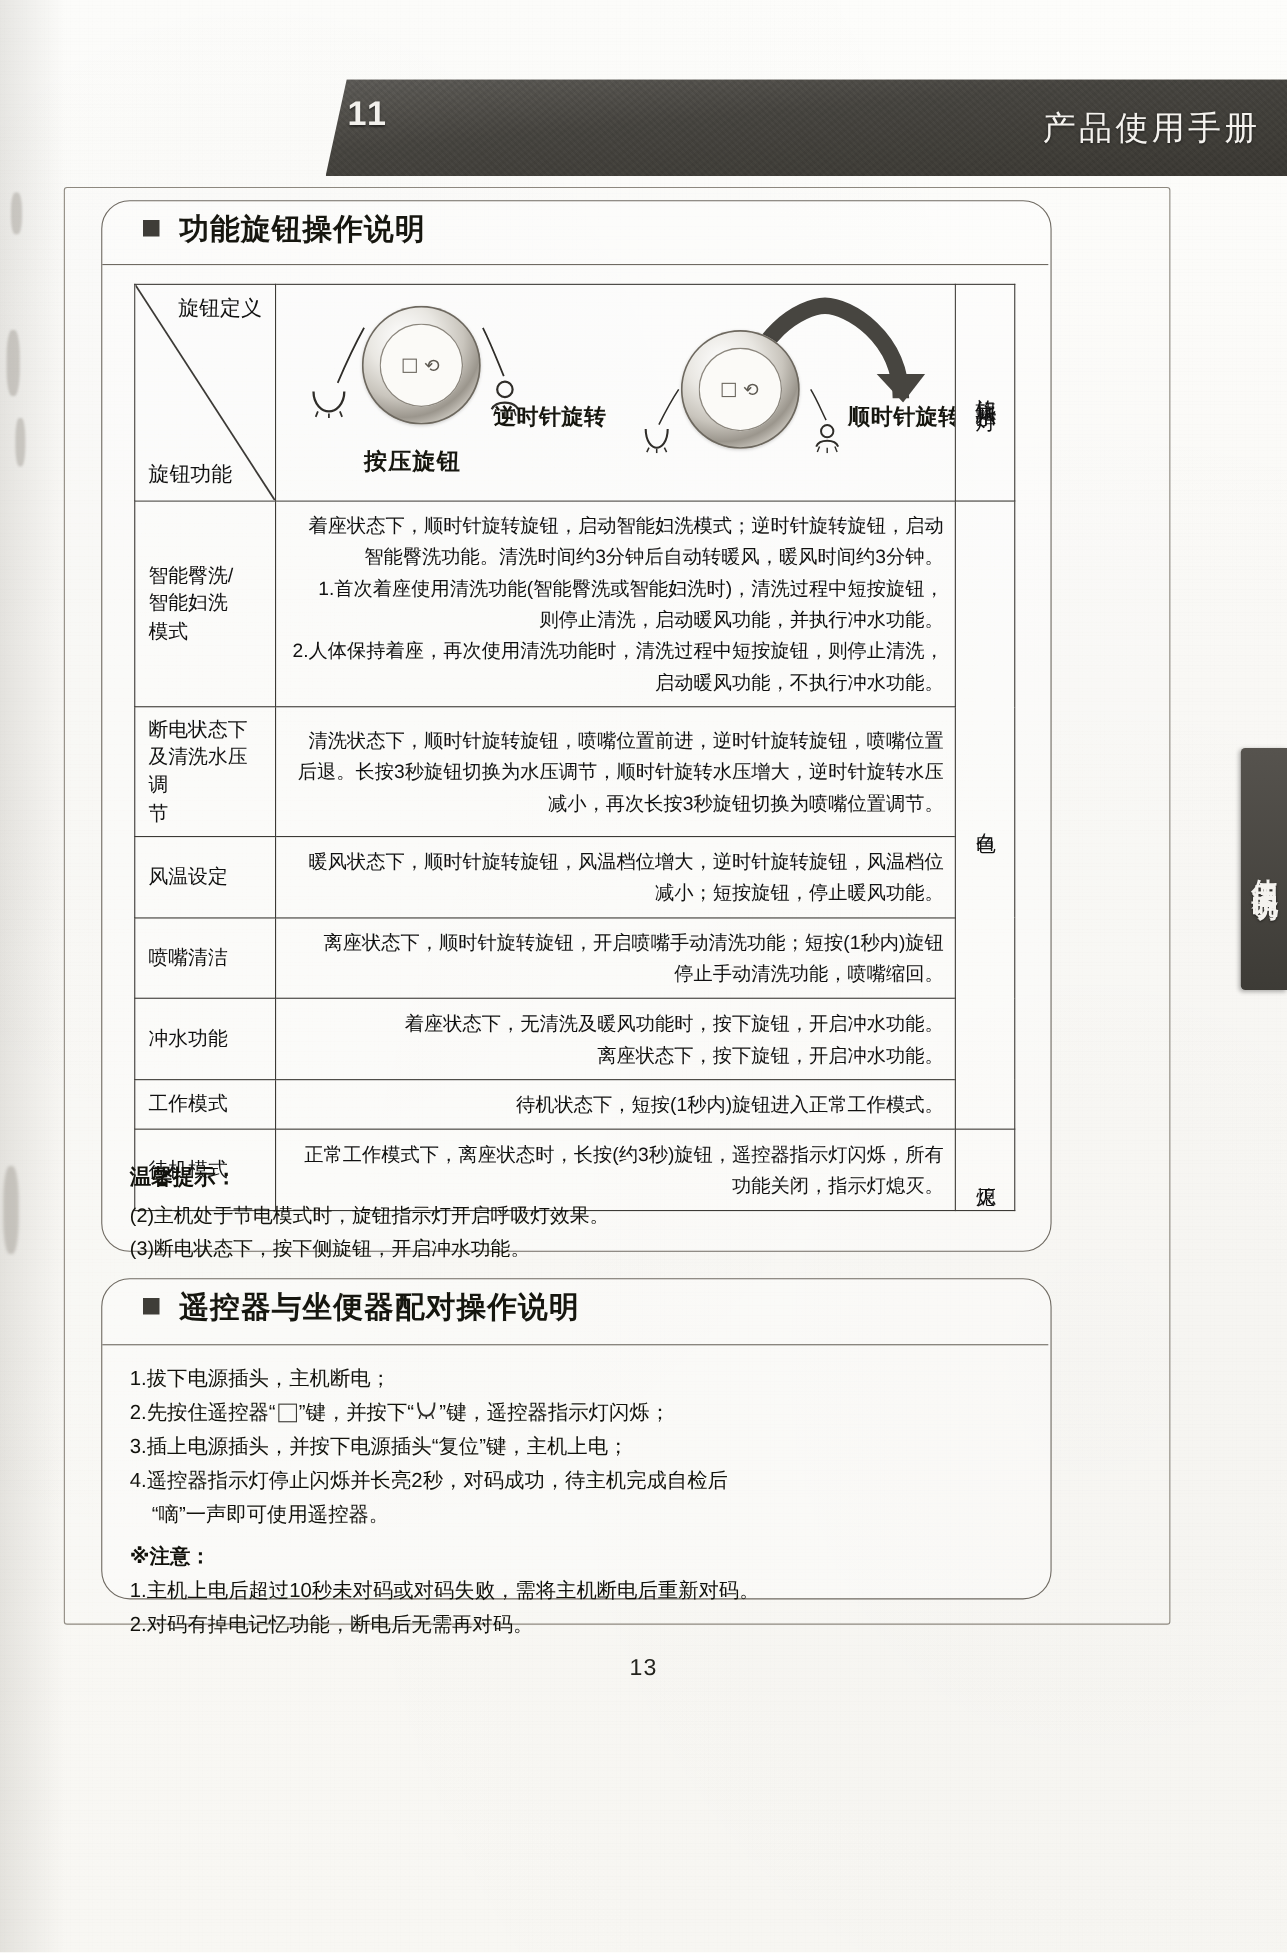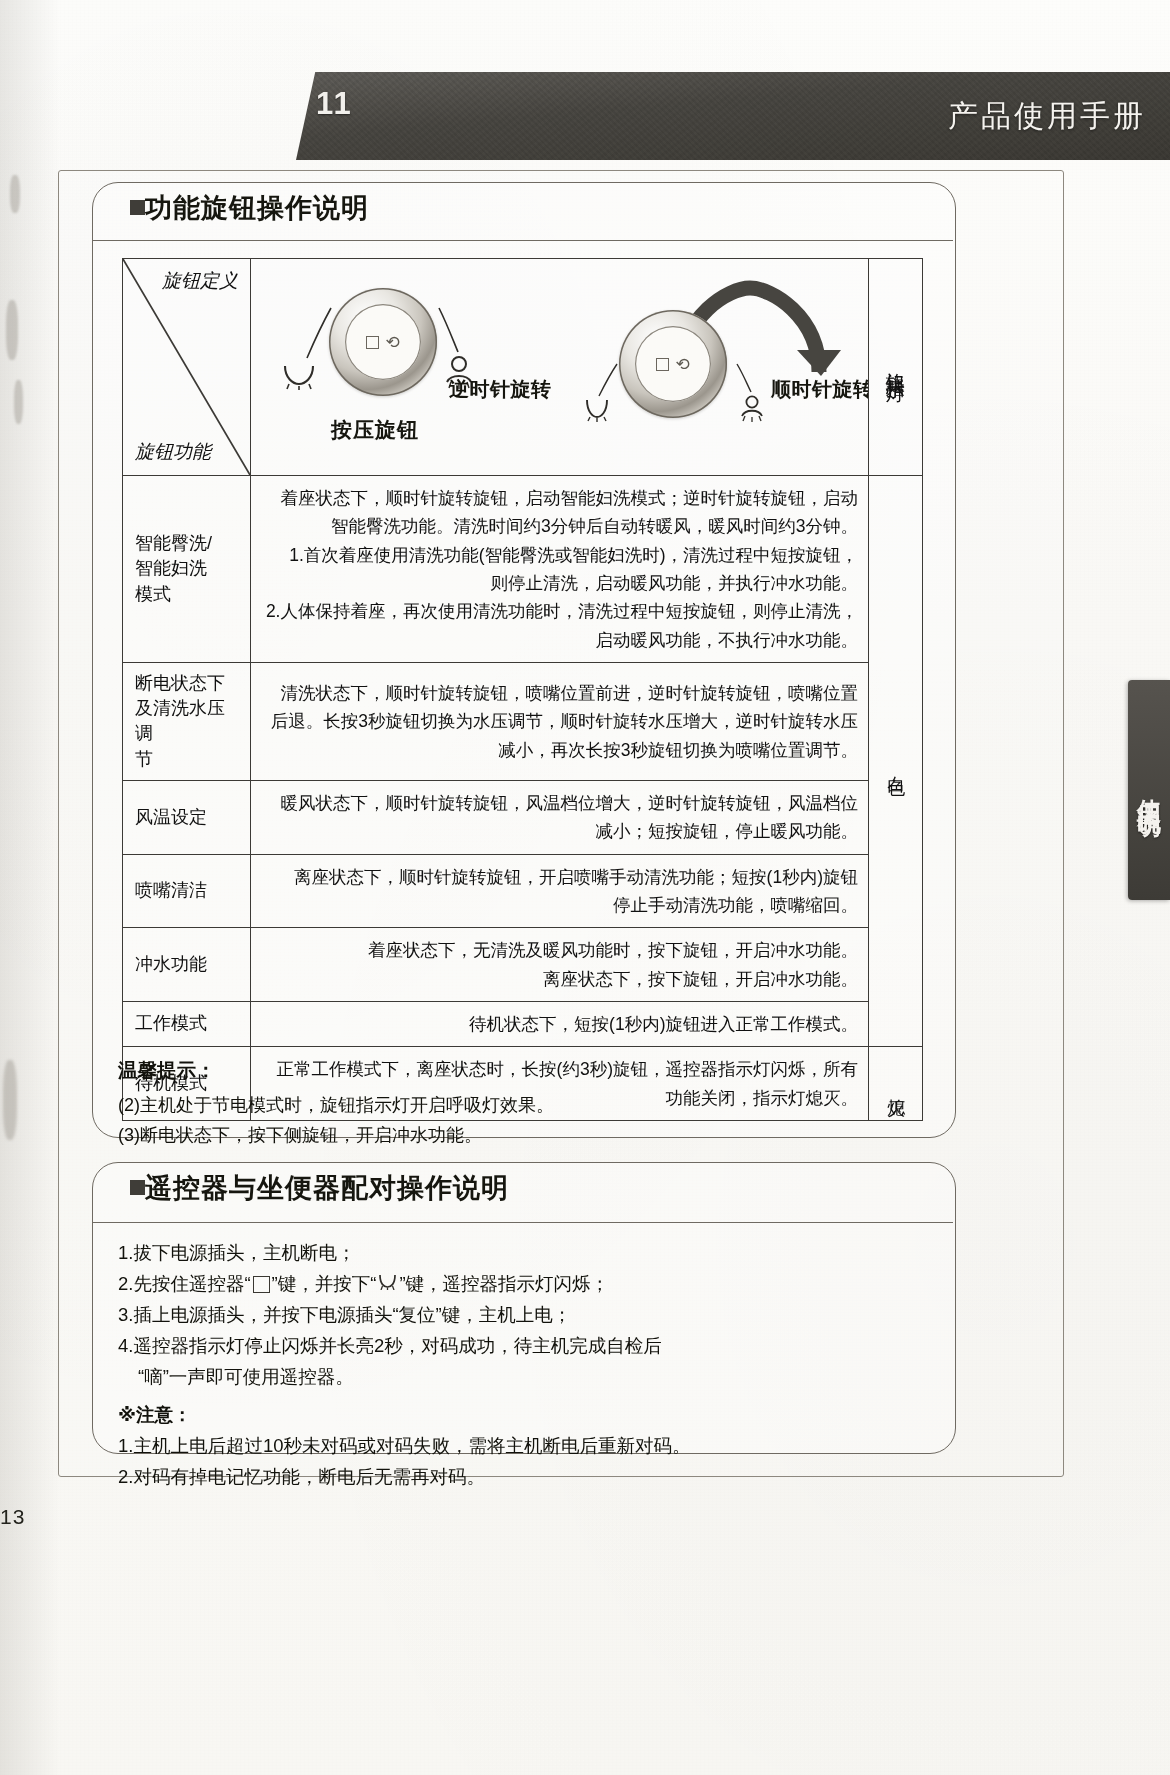--- a/index.html
+++ b/index.html
@@ -123,20 +123,21 @@
     border-radius: 26px;
     background: rgba(255,255,255,.35);
   }
   .panel-knob { left: 92px; top: 182px; width: 862px; height: 954px; }
   .panel-pair { left: 92px; top: 1162px; width: 862px; height: 290px; }
 
   .panel-title {
     position: absolute;
     display: flex;
     align-items: center;
+    gap: 18px;
     font-size: 27px;
     font-weight: 700;
     color: #16160f;
     letter-spacing: 1px;
   }
   .panel-title .bullet {
     width: 15px; height: 15px;
     background: #3f3d38;
     display: inline-block;
     margin-bottom: 2px;
@@ -199,23 +200,22 @@
   
   .hdr-cell {
     position: relative;
     height: 182px;
     padding: 0 !important;
     overflow: hidden;
   }
   .hdr-diag {
     position: relative;
     height: 182px;
-    padding: 17px !important;
+    padding: 7px !important;
     overflow: hidden;
-    font-style: italic;
   }
   .hdr-diag .slash {
     position: absolute;
     left: 0; top: 0;
     width: 100%; height: 100%;
   }
   .hdr-diag .lbl-def {
     position: absolute;
     right: 12px; top: 10px;
     text-align: center;
@@ -354,21 +354,21 @@
     margin-top: 8px;
     font-size: 18.5px;
     font-weight: 600;
   }
 
   
   .footer-page {
     position: absolute;
     left: 0; right: 0;
     top: 1505px;
-    text-align: left;
+    text-align: center;
     font-size: 21px;
     color: #23231d;
     letter-spacing: 1px;
   }
 </style>
 </head>
 <body>
 
 <div class="page">
   <div class="paper-noise"></div>

